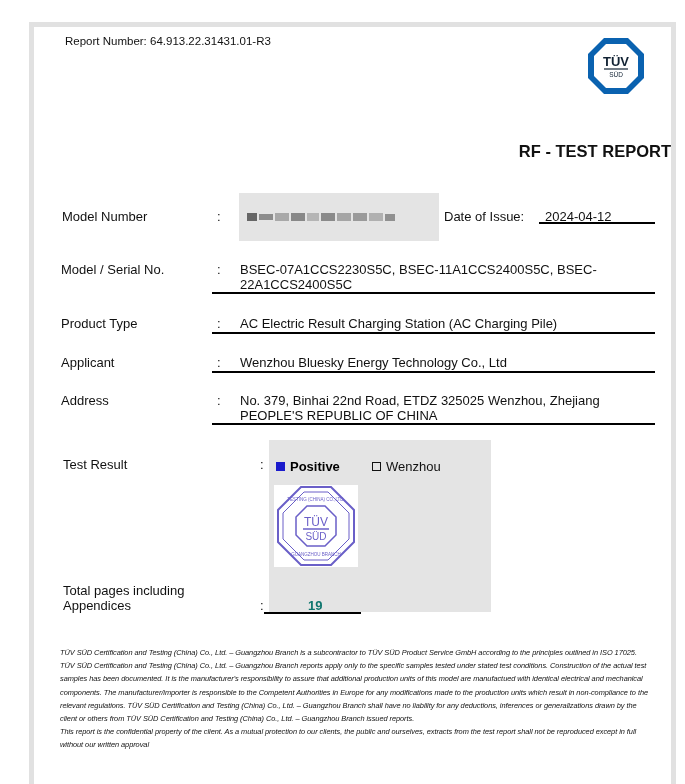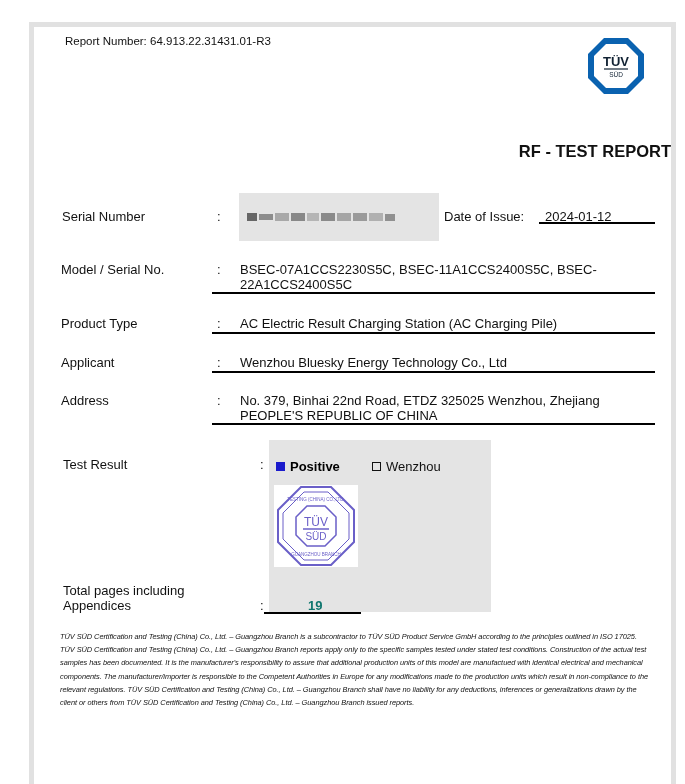--- a/index.html
+++ b/index.html
@@ -27,21 +27,21 @@
     .uline { height: 2px; background: #000; }
     .blur-box { left: 205px; top: 166px; width: 200px; height: 48px; background: #e4e4e4; }
     .gray-result { left: 235px; top: 413px; width: 222px; height: 172px; background: #e4e4e4; }
     .positive { color: #000000; font-weight: bold; font-size: 13px; }
     .check-filled { display: inline-block; width: 9px; height: 9px; background: #1b1bcc; margin-right: 5px; vertical-align: 0px; }
     .check-empty { display: inline-block; width: 7px; height: 7px; border: 1.3px solid #111; margin-right: 5px; vertical-align: 0px; }
     .negative { font-size: 13px; }
     .stamp { left: 240px; top: 458px; width: 84px; height: 82px; background: #fff; }
     .pages-num { color: #0f766e; font-weight: bold; font-size: 13px; }
     .disclaimer {
-      left: 26px; top: 603px; width: 590px;
+      left: 26px; top: 619px; width: 590px;
       font-size: 7.4px; line-height: 13.2px; font-style: italic; color: #111;
       letter-spacing: -0.05px;
     }
     .disclaimer p { margin: 0; }
   </style>
 </head>
 <body>
 
 <div class="page">
 
@@ -52,36 +52,36 @@
       <polygon points="17,1 41,1 57,17 57,41 41,57 17,57 1,41 1,17" fill="#0a62b0"></polygon>
       <polygon points="19,7 39,7 51,19 51,39 39,51 19,51 7,39 7,19" fill="#ffffff"></polygon>
       <text x="29" y="29" text-anchor="middle" font-family="Liberation Sans, sans-serif" font-weight="bold" font-size="13" fill="#123">TÜV</text>
       <line x1="17" y1="32" x2="41" y2="32" stroke="#123" stroke-width="1.2"></line>
       <text x="29" y="40" text-anchor="middle" font-family="Liberation Sans, sans-serif" font-size="6.5" fill="#123">SÜD</text>
     </svg>
   </div>
 
   <div class="abs title">RF - TEST REPORT</div>
 
-  <div class="abs label" style="left:28px; top:182px;">Serial Number</div>
+  <div class="abs label" style="left:28px; top:182px;">Model Number</div>
   <div class="abs colon" style="left:183px; top:182px;">:</div>
   <div class="abs blur-box">
     <div class="abs" style="left:8px; top:20px; width:10px; height:8px; background:#666;"></div>
     <div class="abs" style="left:20px; top:21px; width:14px; height:6px; background:#8c8c8c;"></div>
     <div class="abs" style="left:36px; top:20px; width:14px; height:8px; background:#a8a8a8;"></div>
     <div class="abs" style="left:52px; top:20px; width:14px; height:8px; background:#888;"></div>
     <div class="abs" style="left:68px; top:20px; width:12px; height:8px; background:#b5b5b5;"></div>
     <div class="abs" style="left:82px; top:20px; width:14px; height:8px; background:#8a8a8a;"></div>
     <div class="abs" style="left:98px; top:20px; width:14px; height:8px; background:#a5a5a5;"></div>
     <div class="abs" style="left:114px; top:20px; width:14px; height:8px; background:#9a9a9a;"></div>
     <div class="abs" style="left:130px; top:20px; width:14px; height:8px; background:#b0b0b0;"></div>
     <div class="abs" style="left:146px; top:21px; width:10px; height:7px; background:#909090;"></div>
   </div>
   <div class="abs label" style="left:410px; top:182px;">Date of Issue:</div>
-  <div class="abs value" style="left:511px; top:182px;">2024-01-12</div>
+  <div class="abs value" style="left:511px; top:182px;">2024-04-12</div>
   <div class="abs uline" style="left:505px; top:195px; width:116px;"></div>
 
   <div class="abs label" style="left:27px; top:235px;">Model / Serial No.</div>
   <div class="abs colon" style="left:183px; top:235px;">:</div>
   <div class="abs value" style="left:206px; top:235px;">BSEC-07A1CCS2230S5C, BSEC-11A1CCS2400S5C, BSEC-</div>
   <div class="abs value" style="left:206px; top:250px;">22A1CCS2400S5C</div>
   <div class="abs uline" style="left:178px; top:265px; width:443px;"></div>
 
   <div class="abs label" style="left:27px; top:289px;">Product Type</div>
   <div class="abs colon" style="left:183px; top:289px;">:</div>
@@ -124,14 +124,15 @@
 
   <div class="abs label" style="left:29px; top:556px;">Total pages including</div>
   <div class="abs label" style="left:29px; top:571px;">Appendices</div>
   <div class="abs colon" style="left:226px; top:571px;">:</div>
   <div class="abs pages-num" style="left:274px; top:571px;">19</div>
   <div class="abs uline" style="left:230px; top:585px; width:97px;"></div>
 
   <div class="abs disclaimer">
     <p>TÜV SÜD Certification and Testing (China) Co., Ltd. – Guangzhou Branch is a subcontractor to TÜV SÜD Product Service GmbH according to the principles outlined in ISO 17025.</p>
     <p>TÜV SÜD Certification and Testing (China) Co., Ltd. – Guangzhou Branch reports apply only to the specific samples tested under stated test conditions.  Construction of the actual test samples has been documented.  It is the manufacturer's responsibility to assure that additional production units of this model are manufactued with identical electrical and mechanical components.  The manufacturer/importer is responsible to the Competent Authorities in Europe for any modifications made to the production units which result in non-compliance to the relevant regulations.  TÜV SÜD Certification and Testing (China) Co., Ltd. – Guangzhou Branch  shall have no liability for any deductions, inferences or generalizations drawn by the client or others from TÜV SÜD Certification and Testing (China) Co., Ltd. – Guangzhou Branch  issued reports.</p>
+    <p>This report is the confidential property of the client. As a mutual protection to our clients, the public and ourselves, extracts from the test report shall not be reproduced except in full without our written approval</p>
   </div>
 </div>
 
 </body></html>

